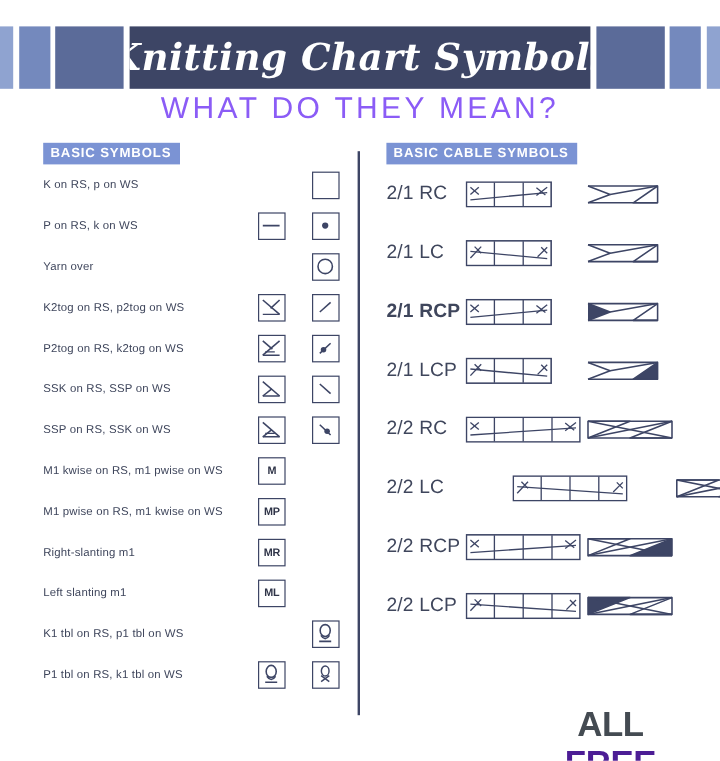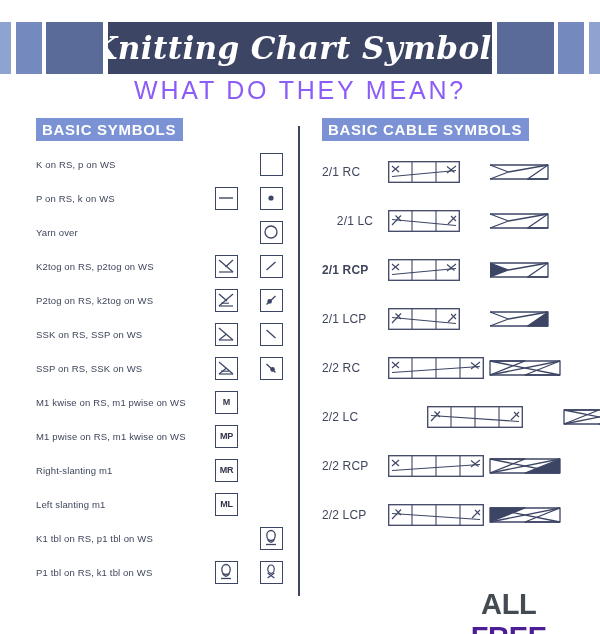--- a/index.html
+++ b/index.html
@@ -76,41 +76,41 @@
     background: #3d4565;
   }
   .column { position: absolute; top: 0; }
   #col-left  { left: 36px;  width: 258px; }
   #col-right { left: 322px; width: 256px; }
 
   .section-badge {
     display: inline-block;
     background: #7b93d4;
     color: #ffffff;
-    font-size: 15px;
+    font-size: 11px;
     font-weight: bold;
     letter-spacing: 0.7px;
     padding: 3px 7px 3px 6px;
-    margin-bottom: 6px;
+    margin-bottom: 0;
   }
 
   
   .row {
     display: flex;
     align-items: center;
     height: 34px;
   }
   .row-label {
     font-size: 9.5px;
     color: #3f465c;
     letter-spacing: 0.15px;
     white-space: nowrap;
   }
   #col-left .row-label { width: 168px; flex: none; }
-  #col-right .row-label { width: 66px; flex: none; font-size: 12px; }
+  #col-right .row-label { width: 66px; flex: none; font-size: 16px; }
 
   .slot {
     flex: none;
     display: flex;
     align-items: center;
     justify-content: center;
   }
   #col-left .slot { width: 45px; height: 34px; }
   #col-right .slot-a { width: 100px; height: 34px; display:flex; align-items:center; justify-content:flex-start; }
   #col-right .slot-b { width: 90px;  height: 34px; display:flex; align-items:center; justify-content:flex-start; }
@@ -398,21 +398,21 @@
           <div class="slot-b">
             <svg width="62" height="26" viewBox="0 0 62 26">
               <line x1="2" y1="6" x2="60" y2="6" stroke="#3d4565" stroke-width="1.3"></line>
               <line x1="2" y1="20" x2="60" y2="20" stroke="#3d4565" stroke-width="1.3"></line>
               <path d="M2 6 L20.46 13 L2 20" fill="none" stroke="#3d4565" stroke-width="1.3" stroke-linejoin="round"></path>
               <path d="M60 6 L39.68 20 L60 20 Z" fill="none" stroke="#3d4565" stroke-width="1.3" stroke-linejoin="round"></path>
               <line x1="20.46" y1="13" x2="60" y2="6" stroke="#3d4565" stroke-width="1.3"></line>
             </svg>
           </div>
         </div>
-        <div class="row" style="height: 49px; text-align: center;">
+        <div class="row" style="height: 49px;">
           <div class="row-label">2/1 LC</div>
           <div class="slot-a">
             <svg width="72" height="22" viewBox="0 0 72 22">
               <rect x="0.7" y="0.7" width="70.6" height="20.6" fill="none" stroke="#3d4565" stroke-width="1.3"></rect>
               <line x1="24" y1="1" x2="24" y2="21" stroke="#3d4565" stroke-width="1.1"></line>
               <line x1="48" y1="1" x2="48" y2="21" stroke="#3d4565" stroke-width="1.1"></line>
               <line x1="4" y1="15" x2="13" y2="5.5" stroke="#3d4565" stroke-width="1.1"></line>
               <line x1="7.5" y1="5.5" x2="13" y2="11" stroke="#3d4565" stroke-width="1.1"></line>
               <line x1="60" y1="14" x2="68" y2="6" stroke="#3d4565" stroke-width="1.1"></line>
               <line x1="63" y1="6" x2="68" y2="11" stroke="#3d4565" stroke-width="1.1"></line>

